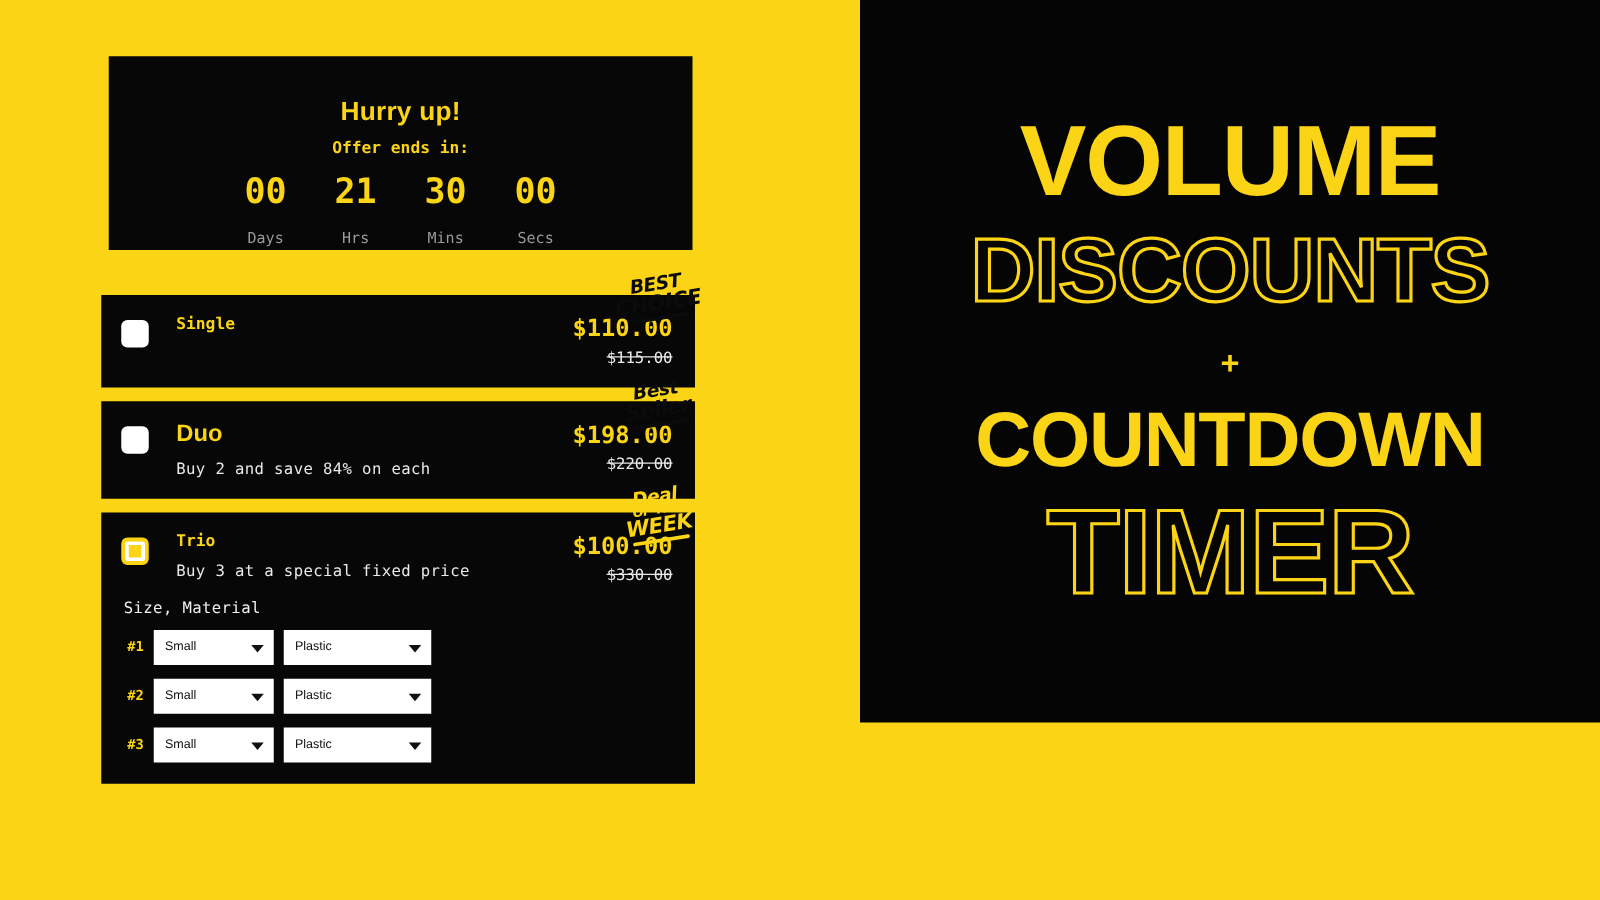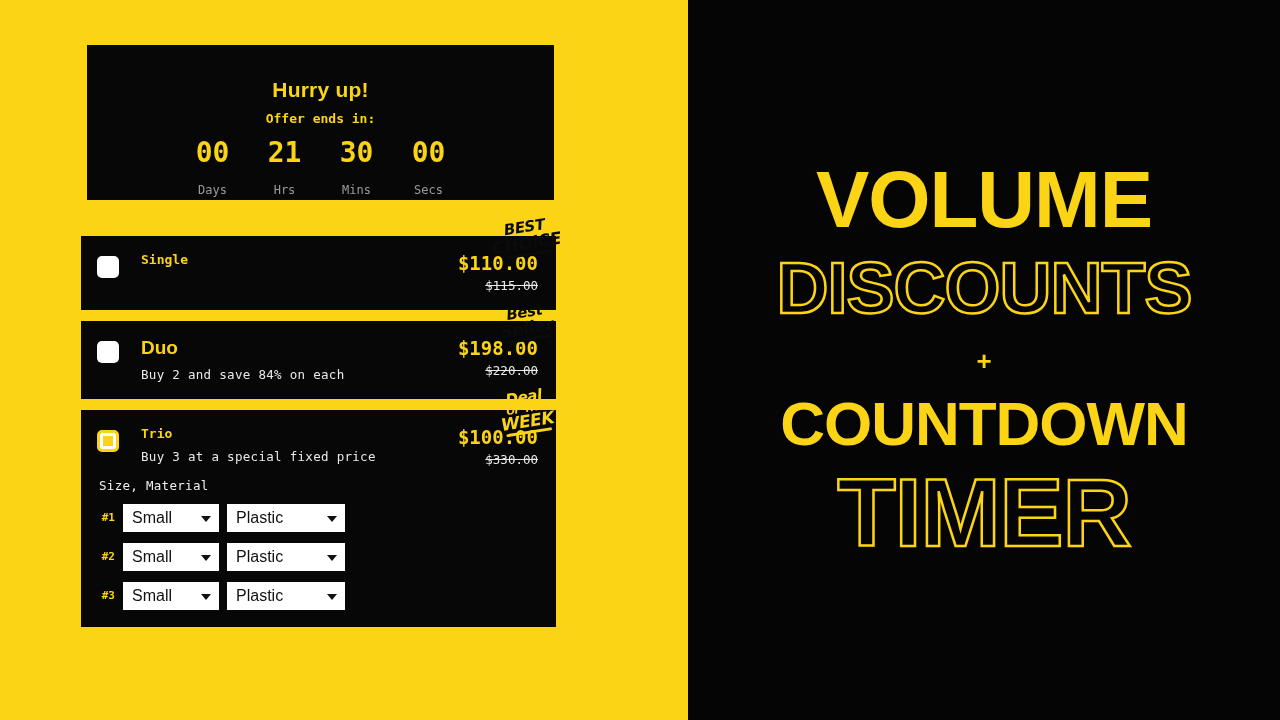--- a/index.html
+++ b/index.html
@@ -115,34 +115,34 @@
   .variant-row {
     display:flex; align-items:center; gap:8px; margin-top:11px;
   }
   .variant-index {
     color:#FBD415; font-family:"DejaVu Sans Mono", monospace;
     font-size:11px; font-weight:bold; width:16px; text-align:right;
   }
   .select {
     position:relative; background:#ffffff; height:28px;
     display:flex; align-items:center;
-    font-size:16px; color:#111; padding:0 26px 0 9px;
+    font-size:10px; color:#111; padding:0 26px 0 9px;
   }
   .select.size { width:96px; }
   .select.material { width:118px; }
   .caret {
     position:absolute; right:8px; top:50%; margin-top:-2px;
     width:0; height:0;
     border-left:5px solid transparent; border-right:5px solid transparent;
     border-top:6px solid #111;
   }
 
   
   #right-panel {
-    position:absolute; left:688px; top:0; width:592px; height:720px;
+    position:absolute; left:688px; top:0; width:592px; height:578px;
     background:#050505;
     display:flex; flex-direction:column;
     align-items:center; justify-content:center;
   }
   .promo-line { text-align:center; width:100%; }
   .promo-solid {
     color:#FBD415; font-weight:bold;
     letter-spacing:-1px; line-height:1;
   }
   .promo-outline {

